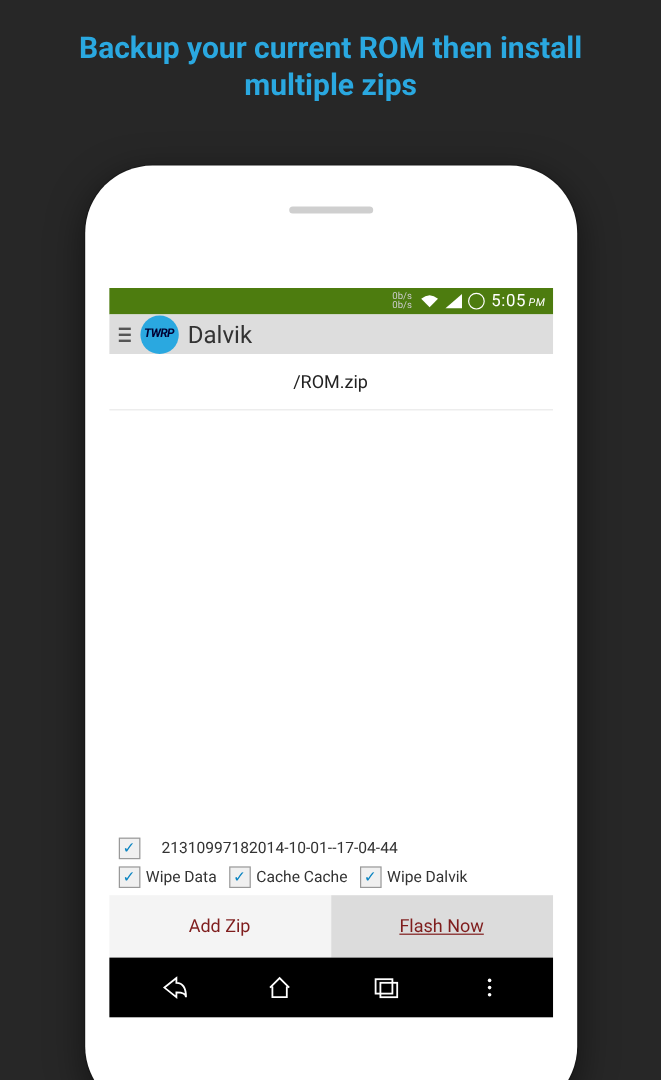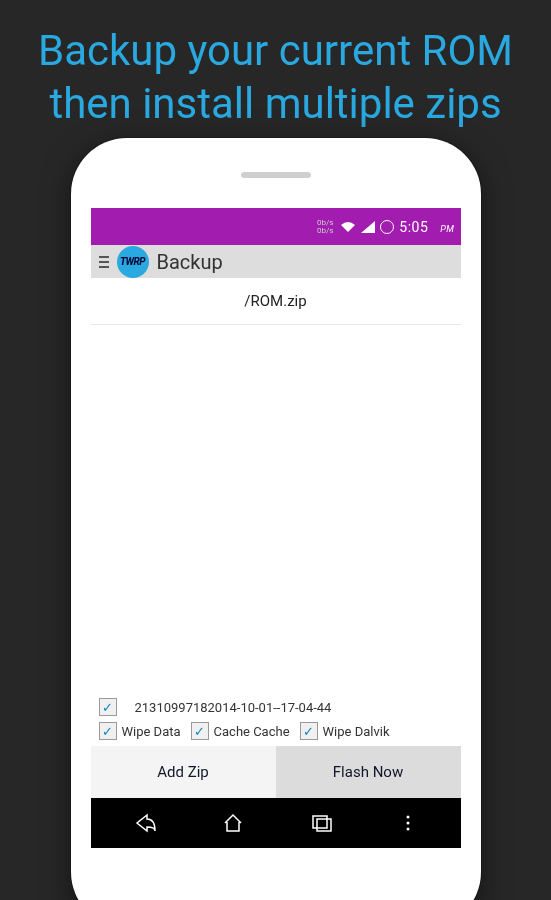--- a/index.html
+++ b/index.html
@@ -7,22 +7,22 @@
       width: 551px;
       height: 900px;
       background: #272727;
       font-family: Roboto, "Helvetica Neue", Arial, sans-serif;
       overflow: hidden;
       position: relative;
     }
     .headline {
       color: #2aa8e0;
       text-align: center;
-      font-size: 42px;
-      font-weight: 400;
+      font-size: 25px;
+      font-weight: 700;
       padding: 25px 20px 15px;
       line-height: 1.25;
     }
     .phone {
       position: absolute;
       left: 50%;
       transform: translateX(-50%);
       top: 138px;
       width: 410px;
       height: 790px;
@@ -47,34 +47,35 @@
       left: 20px;
       right: 20px;
       bottom: 80px;
       background: #fff;
       display: flex;
       flex-direction: column;
       overflow: hidden;
     }
     
     .statusbar {
-      height: 37px;
-      background: #a21caf;
+      height: 22px;
+      background: #4d7c0f;
       color: #fff;
       display: flex;
       align-items: center;
       justify-content: flex-end;
       padding: 0 6px;
       font-size: 11px;
       gap: 5px;
+      margin-top: 32px;
     }
     .net-speed { font-size: 8px; line-height: 8px; color: #ccc; text-align: right; margin-right: 2px;}
     .signal-icon svg, .wifi-icon svg { display:block; }
     .circle-icon { width: 14px; height: 14px; border: 1.5px solid #fff; border-radius: 50%; }
-    .clock { font-size: 14px; letter-spacing: 0.5px; display:flex; align-items:baseline; gap:12px;}
+    .clock { font-size: 14px; letter-spacing: 0.5px; display:flex; align-items:baseline; gap:2px;}
     .clock-ampm { font-size: 9px; font-style: italic; }
     
     .actionbar {
       height: 33px;
       background: #dddddd;
       display: flex;
       align-items: center;
       padding: 0 8px;
       gap: 8px;
     }
@@ -112,24 +113,24 @@
       width: 18px; height: 18px; border: 1px solid #999; background:#f0f0f0;
       display:flex; align-items:center; justify-content:center;
       font-size: 13px; color: #0a84c1;
     }
     .check::after { content: "✓"; }
     .wipe-item { display:flex; align-items:center; gap:5px; margin-right:6px; font-size:13px;}
     
     .button-row { display:flex; height: 52px; }
     .button-row .btn {
       flex:1; display:flex; align-items:center; justify-content:center;
-      font-size: 15px; color:#0f172a;
+      font-size: 15px; color:#7f1d1d;
     }
     .btn.add { background:#f4f4f4; }
-    .btn.flash { background:#dcdcdc; }
+    .btn.flash { background:#dcdcdc;text-decoration:underline; }
     
     .navbar {
       height: 50px;
       background: #000;
       display:flex;
       align-items:center;
       justify-content: space-around;
       padding: 0 10px;
     }
     .navbar .navkey { fill:none; stroke:#fff; stroke-width:1.5; }
@@ -164,21 +165,21 @@
       </span>
     </div>
 
     <div class="actionbar">
       <div class="hamburger">
         <span></span>
           <span></span>
           <span></span>
       </div>
       <div class="twrp-logo">TWRP</div>
-      <div class="actionbar-title">Backup</div>
+      <div class="actionbar-title">Dalvik</div>
     </div>
 
     <div class="list">
       <div class="list-item">/ROM.zip</div>
       <div class="spacer"></div>
 
       <div class="check-row">
         <span class="check"></span>
         <span>213109971820​14-10-01--17-04-44</span>
       </div>

